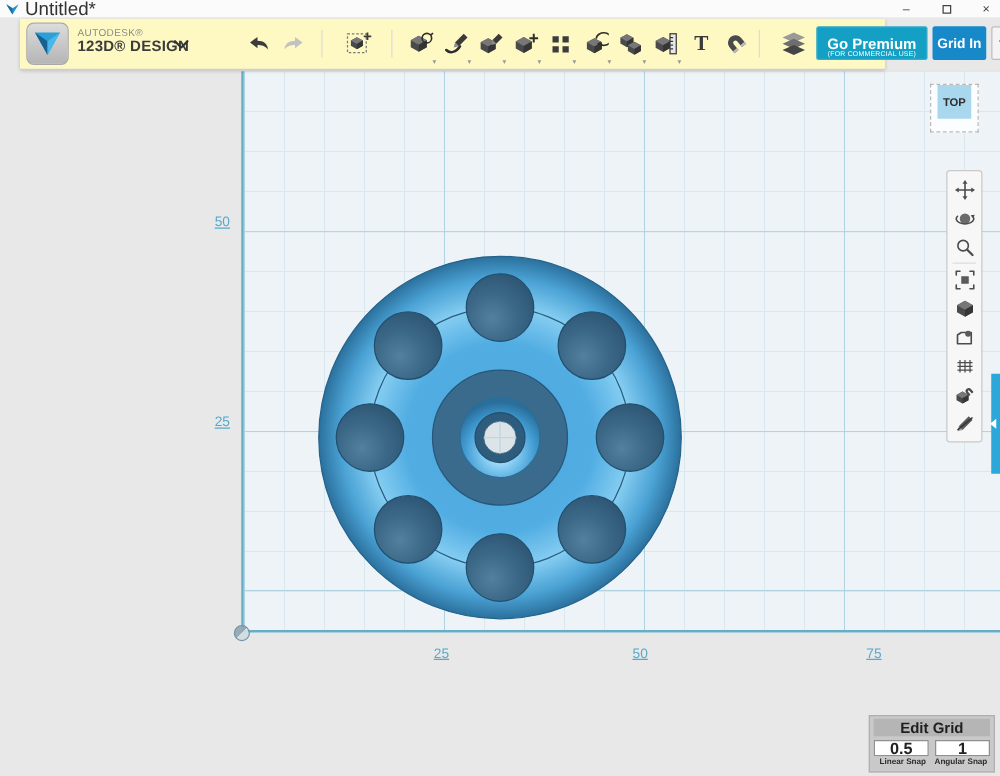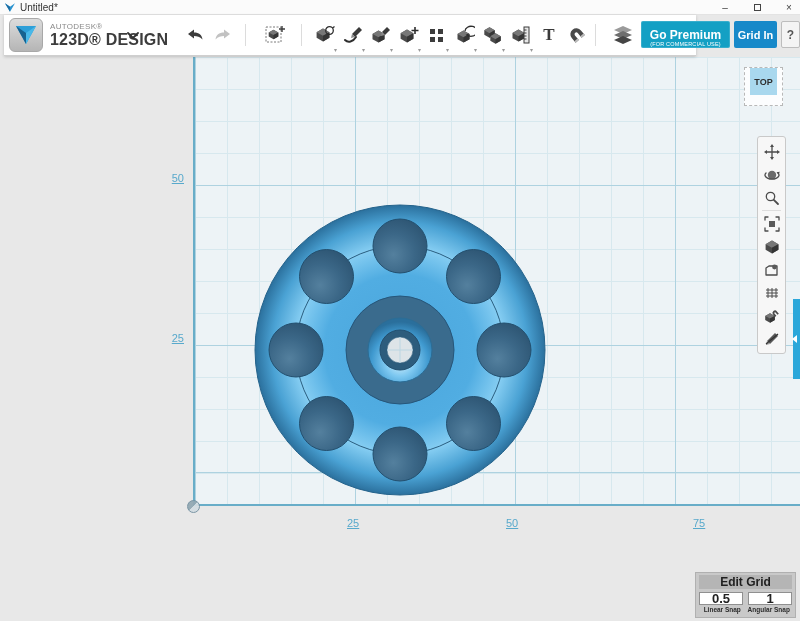--- a/index.html
+++ b/index.html
@@ -2,31 +2,31 @@
 <html><head>
 <meta charset="utf-8">
 <style>
   * { margin:0; padding:0; box-sizing:border-box; }
   html,body { width:800px; height:621px; overflow:hidden; font-family:"Liberation Sans", sans-serif; background:#e8e8e8; }
   #app { position:relative; width:800px; height:621px; background:#e8e8e8; }
 
   
   .titlebar { position:absolute; top:0; left:0; width:800px; height:15px; background:#fbfbfb; border-bottom:1px solid #e3e3e3; display:flex; align-items:center; }
   .titlebar .app-logo { width:10px; height:9px; margin-left:5px; }
-  .titlebar .title-text { font-size:10px; color:#333; margin-left:5px; }
+  .titlebar .title-text { font-size:15px; color:#333; margin-left:5px; }
   .win-controls { position:absolute; right:4px; top:0; height:15px; display:flex; align-items:center; gap:18px; }
   .win-btn { width:14px; height:14px; display:flex; align-items:center; justify-content:center; color:#444; font-size:10px; cursor:default; }
   .win-btn .maxbox { width:7px; height:7px; border:1px solid #444; display:block; }
 
   
-  .toolbar { position:absolute; top:15px; left:4px; width:692px; height:41px; background:#ffffff; border-bottom:1px solid #cfcfcf; box-shadow:0 1px 3px rgba(0,0,0,.18); z-index:5; }
+  .toolbar { position:absolute; top:15px; left:16px; width:692px; height:41px; background:#fef9c3; border-bottom:1px solid #cfcfcf; box-shadow:0 1px 3px rgba(0,0,0,.18); z-index:5; }
   .brand-tile { position:absolute; left:5px; top:3px; width:34px; height:34px; border-radius:6px; background:linear-gradient(#dcdcdc,#b5b5b5); border:1px solid #a8a8a8; display:flex; align-items:center; justify-content:center; }
   .brand-text { position:absolute; left:46px; top:7px; line-height:1.15; }
   .brand-text .l1 { font-size:8px; color:#8a8a8a; letter-spacing:.3px; }
-  .brand-text .l2 { font-size:16px; font-weight:bold; color:#3c3c3c; letter-spacing:.2px; }
+  .brand-text .l2 { font-size:12px; font-weight:bold; color:#3c3c3c; letter-spacing:.2px; }
   .brand-chevron { position:absolute; left:120px; top:13px; width:18px; height:14px; display:flex; align-items:center; justify-content:center; }
   .tb-btn { position:absolute; top:5px; width:26px; height:30px; display:flex; align-items:center; justify-content:center; border-radius:3px; }
   .tb-sep { position:absolute; top:9px; width:1px; height:22px; background:#dcdcdc; }
   .tools-row { position:absolute; left:309px; top:5px; height:30px; display:flex; gap:4px; }
   .tool-btn { position:relative; width:24px; height:30px; display:flex; align-items:center; justify-content:center; }
   .tool-btn.flyout::after { content:"\25BE"; position:absolute; right:0px; bottom:-3px; font-size:6px; color:#9a9a9a; }
   .text-tool { font-size:17px; font-weight:bold; color:#3a3a3a; font-family:"Liberation Serif", serif; }
   .btn-premium { position:absolute; left:637px; top:6px; width:89px; height:27px; background:#14a0c4; border-radius:2px; color:#fff; display:flex; flex-direction:column; align-items:center; justify-content:center; line-height:1.05; box-shadow:inset 0 0 0 1px rgba(255,255,255,.15); }
   .btn-premium .main { font-size:12px; font-weight:bold;margin-top:8px; }
   .btn-premium .sub { font-size:5.5px; letter-spacing:.2px; }

